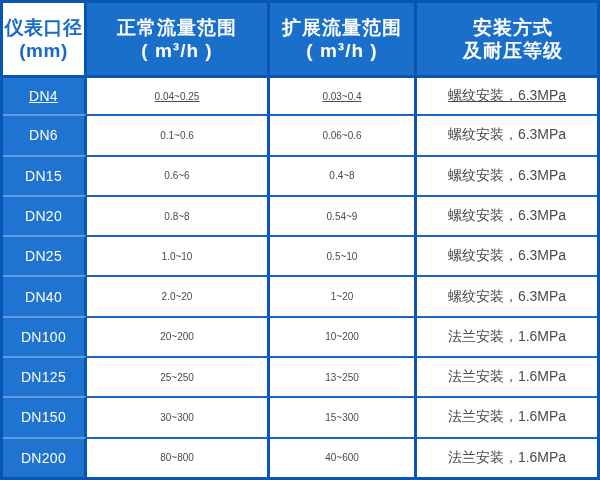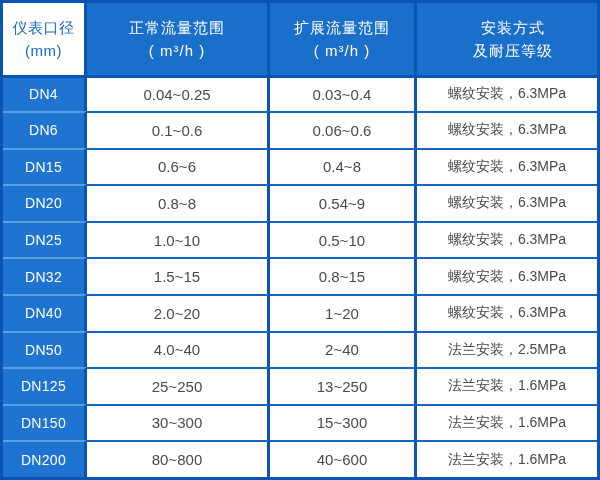--- a/index.html
+++ b/index.html
@@ -38,48 +38,48 @@
     margin: 0;
     text-align: center;
     vertical-align: middle;
     overflow: hidden;
     white-space: nowrap;
   }
   thead tr { height: 75px; }
   th {
     background: var(--header-blue);
     color: var(--header-text);
-    font-size: 15px;
-    font-weight: normal;
+    font-size: 19px;
+    font-weight: bold;
     letter-spacing: 1px;
     border-right: 3px solid var(--border-dark);
     border-bottom: 3px solid var(--border-dark);
   }
   th:last-child { border-right: none; padding-left: 12px; }
   th.first-header {
     background: var(--cell-bg);
     color: var(--header-cell1-text);
     letter-spacing: 0.5px;
   }
   th .hline { line-height: 23px; }
   td { border-right: 3px solid var(--border-dark); }
   td:last-child { border-right: none; }
   tbody td { border-top: 2px solid var(--row-line); }
   tbody td.dn { border-top: 2px solid var(--row-line-light); }
-  tbody tr:first-child td { border-top: none; }
+  tbody tr:first-child td { border-top: none; text-decoration: underline; }
   td.dn {
     background: var(--row-blue);
     color: #ffffff;
     font-size: 14px;
     letter-spacing: 0.3px;
   }
   td.val {
     background: var(--cell-bg);
     color: var(--value-text);
-    font-size: 15px;
+    font-size: 10px;
   }
   td.install {
     background: var(--cell-bg);
     color: var(--value-text);
     font-size: 14px;
   }
 </style>
 </head>
 <body>
 
@@ -135,36 +135,30 @@
         <td class="val">0.54~9</td>
         <td class="install">螺纹安装，6.3MPa</td>
       </tr>
       <tr>
         <td class="dn">DN25</td>
         <td class="val">1.0~10</td>
         <td class="val">0.5~10</td>
         <td class="install">螺纹安装，6.3MPa</td>
       </tr>
       <tr>
-        <td class="dn">DN32</td>
-        <td class="val">1.5~15</td>
-        <td class="val">0.8~15</td>
-        <td class="install">螺纹安装，6.3MPa</td>
-      </tr>
-      <tr>
         <td class="dn">DN40</td>
         <td class="val">2.0~20</td>
         <td class="val">1~20</td>
         <td class="install">螺纹安装，6.3MPa</td>
       </tr>
       <tr>
-        <td class="dn">DN50</td>
-        <td class="val">4.0~40</td>
-        <td class="val">2~40</td>
-        <td class="install">法兰安装，2.5MPa</td>
+        <td class="dn">DN100</td>
+        <td class="val">20~200</td>
+        <td class="val">10~200</td>
+        <td class="install">法兰安装，1.6MPa</td>
       </tr>
       <tr>
         <td class="dn">DN125</td>
         <td class="val">25~250</td>
         <td class="val">13~250</td>
         <td class="install">法兰安装，1.6MPa</td>
       </tr>
       <tr>
         <td class="dn">DN150</td>
         <td class="val">30~300</td>

